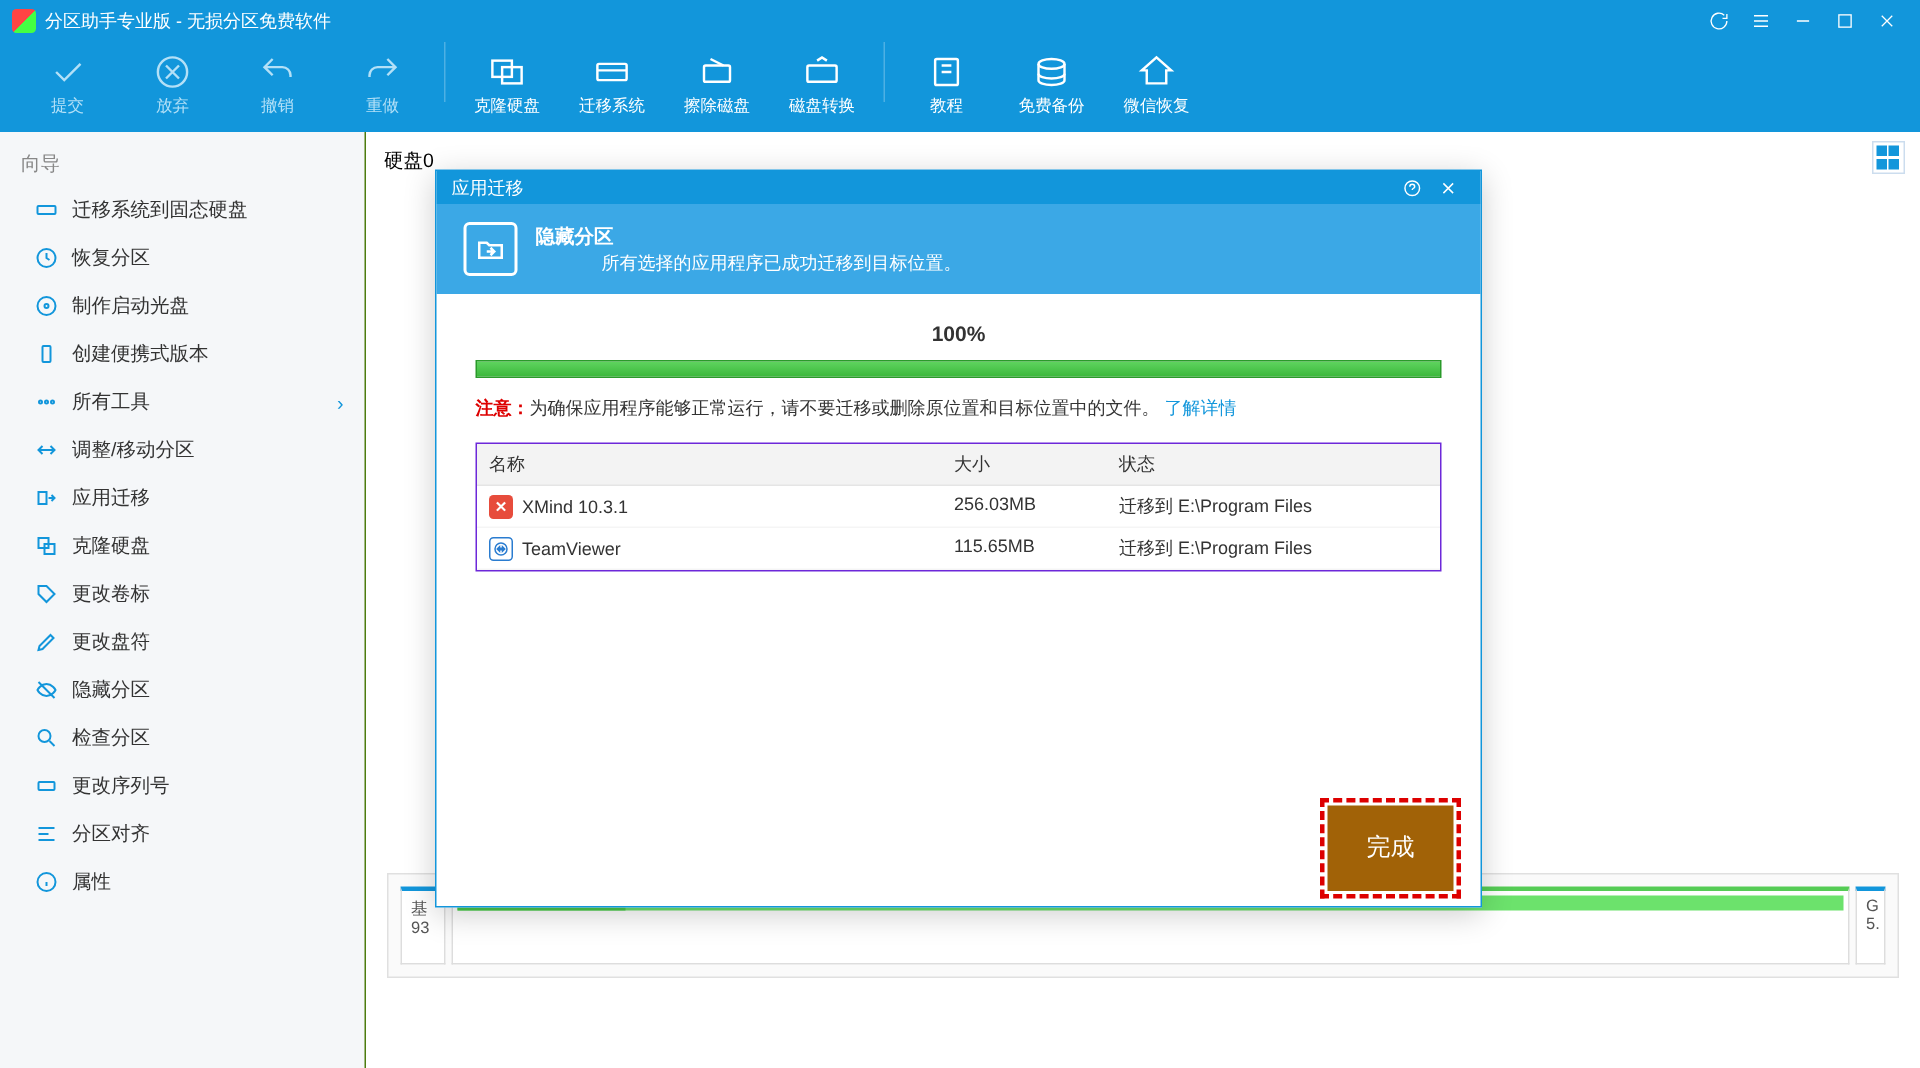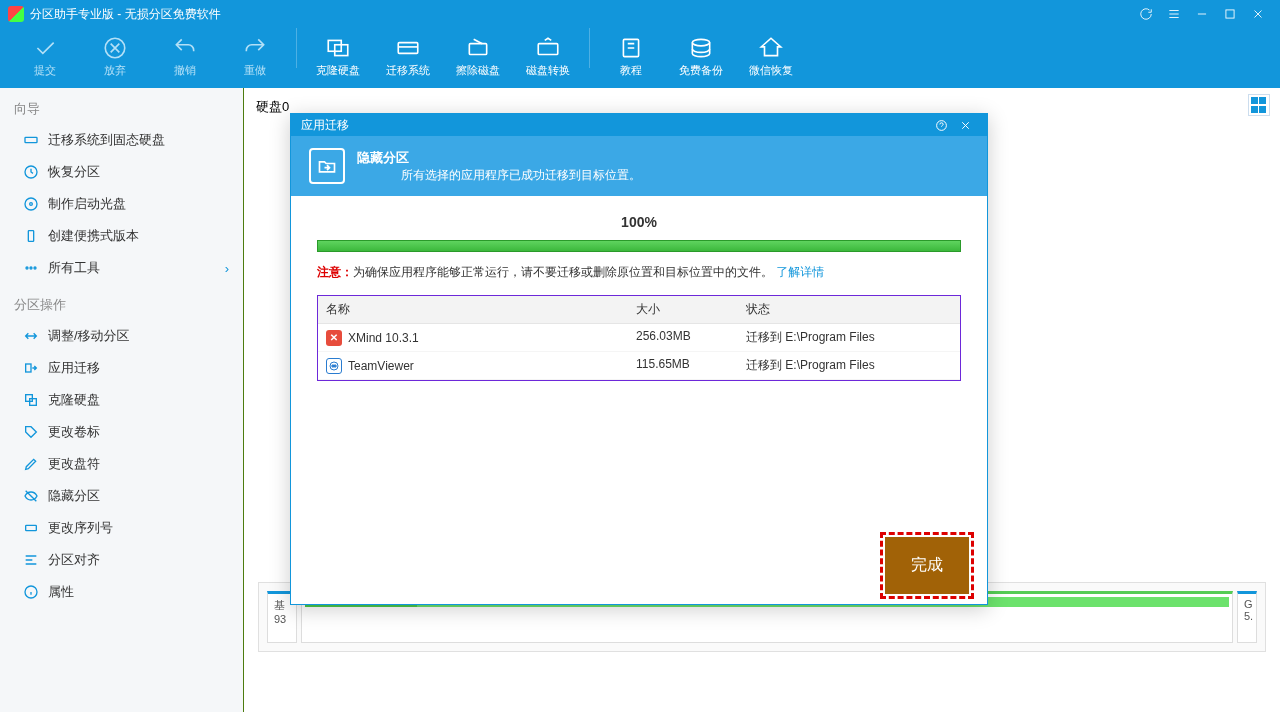--- a/index.html
+++ b/index.html
@@ -223,21 +223,20 @@
           <svg viewBox="0 0 24 24" fill="#1296db" stroke="none">
             <circle cx="6" cy="12" r="1.5"></circle>
             <circle cx="12" cy="12" r="1.5"></circle>
             <circle cx="18" cy="12" r="1.5"></circle>
           </svg>
         </span>
         <span>所有工具</span>
         <span class="chev">›</span>
       </div>
 
-    <div class="sect">分区操作</div>
     <div class="item">
         <span class="ic">
           <svg viewBox="0 0 24 24">
             <path d="M4 12h16M8 8l-4 4 4 4M16 8l4 4-4 4"></path>
           </svg>
         </span>
         <span>调整/移动分区</span>
       </div>
     <div class="item">
         <span class="ic">
@@ -274,20 +273,29 @@
         <span>更改盘符</span>
       </div>
     <div class="item">
         <span class="ic">
           <svg viewBox="0 0 24 24">
             <path d="M3 12s3-6 9-6 9 6 9 6-3 6-9 6-9-6-9-6z"></path>
             <path d="M4 4l16 16"></path>
           </svg>
         </span>
         <span>隐藏分区</span>
+      </div>
+    <div class="item">
+        <span class="ic">
+          <svg viewBox="0 0 24 24">
+            <circle cx="10" cy="10" r="6"></circle>
+            <path d="M15 15l5 5"></path>
+          </svg>
+        </span>
+        <span>检查分区</span>
       </div>
     <div class="item">
         <span class="ic">
           <svg viewBox="0 0 24 24">
             <rect x="4" y="8" width="16" height="8" rx="1"></rect>
             <path d="M8 12h.01M12 12h.01M16 12h.01"></path>
           </svg>
         </span>
         <span>更改序列号</span>
       </div>

